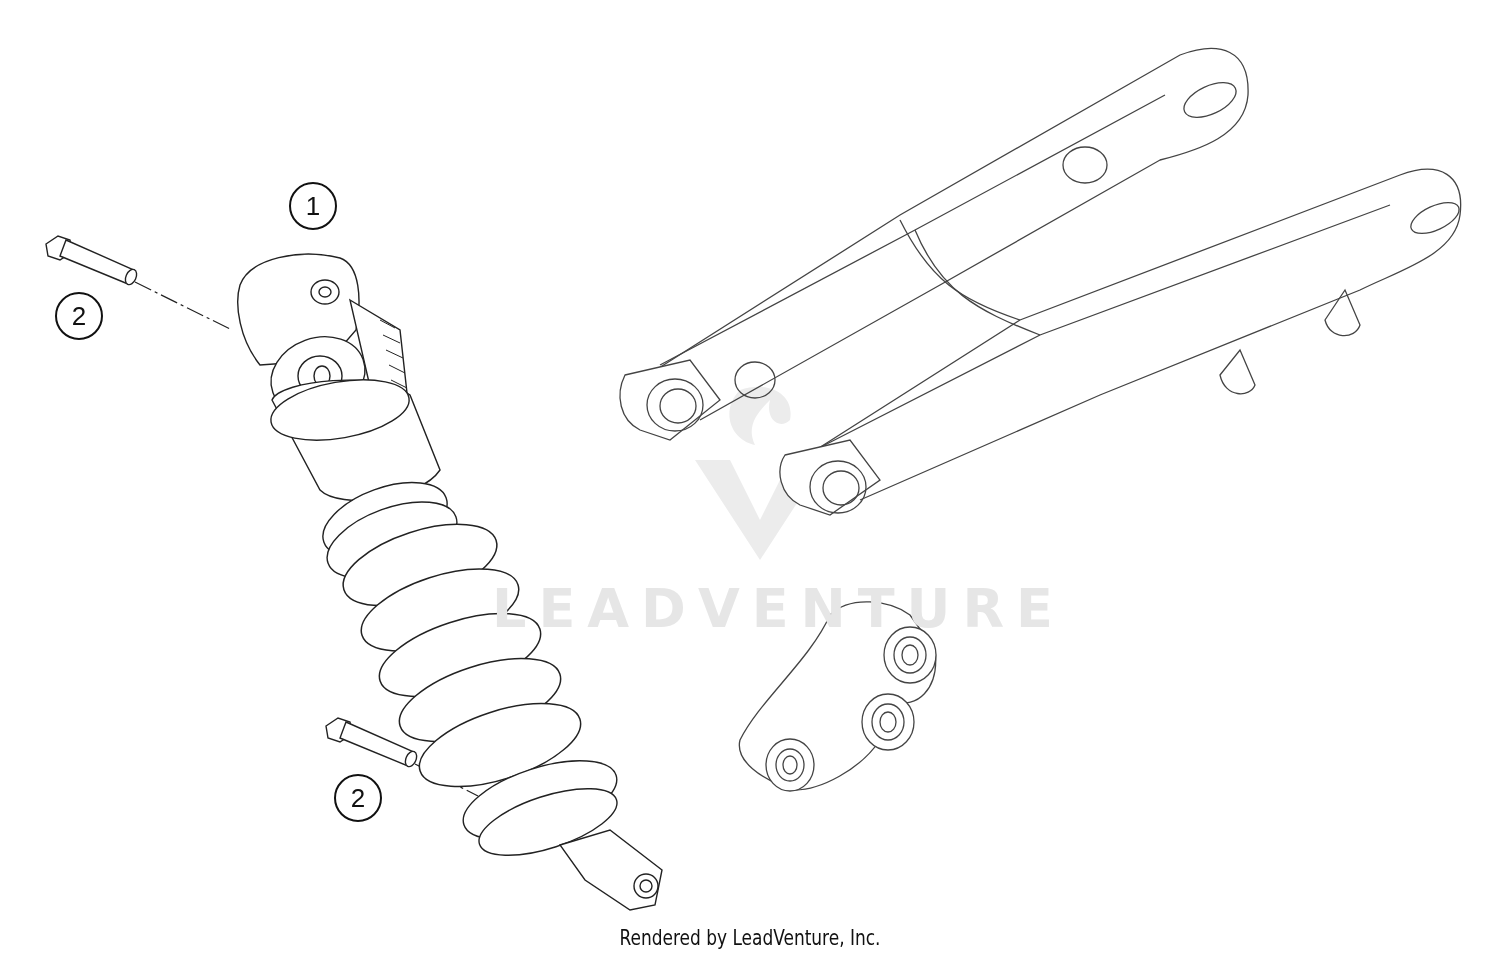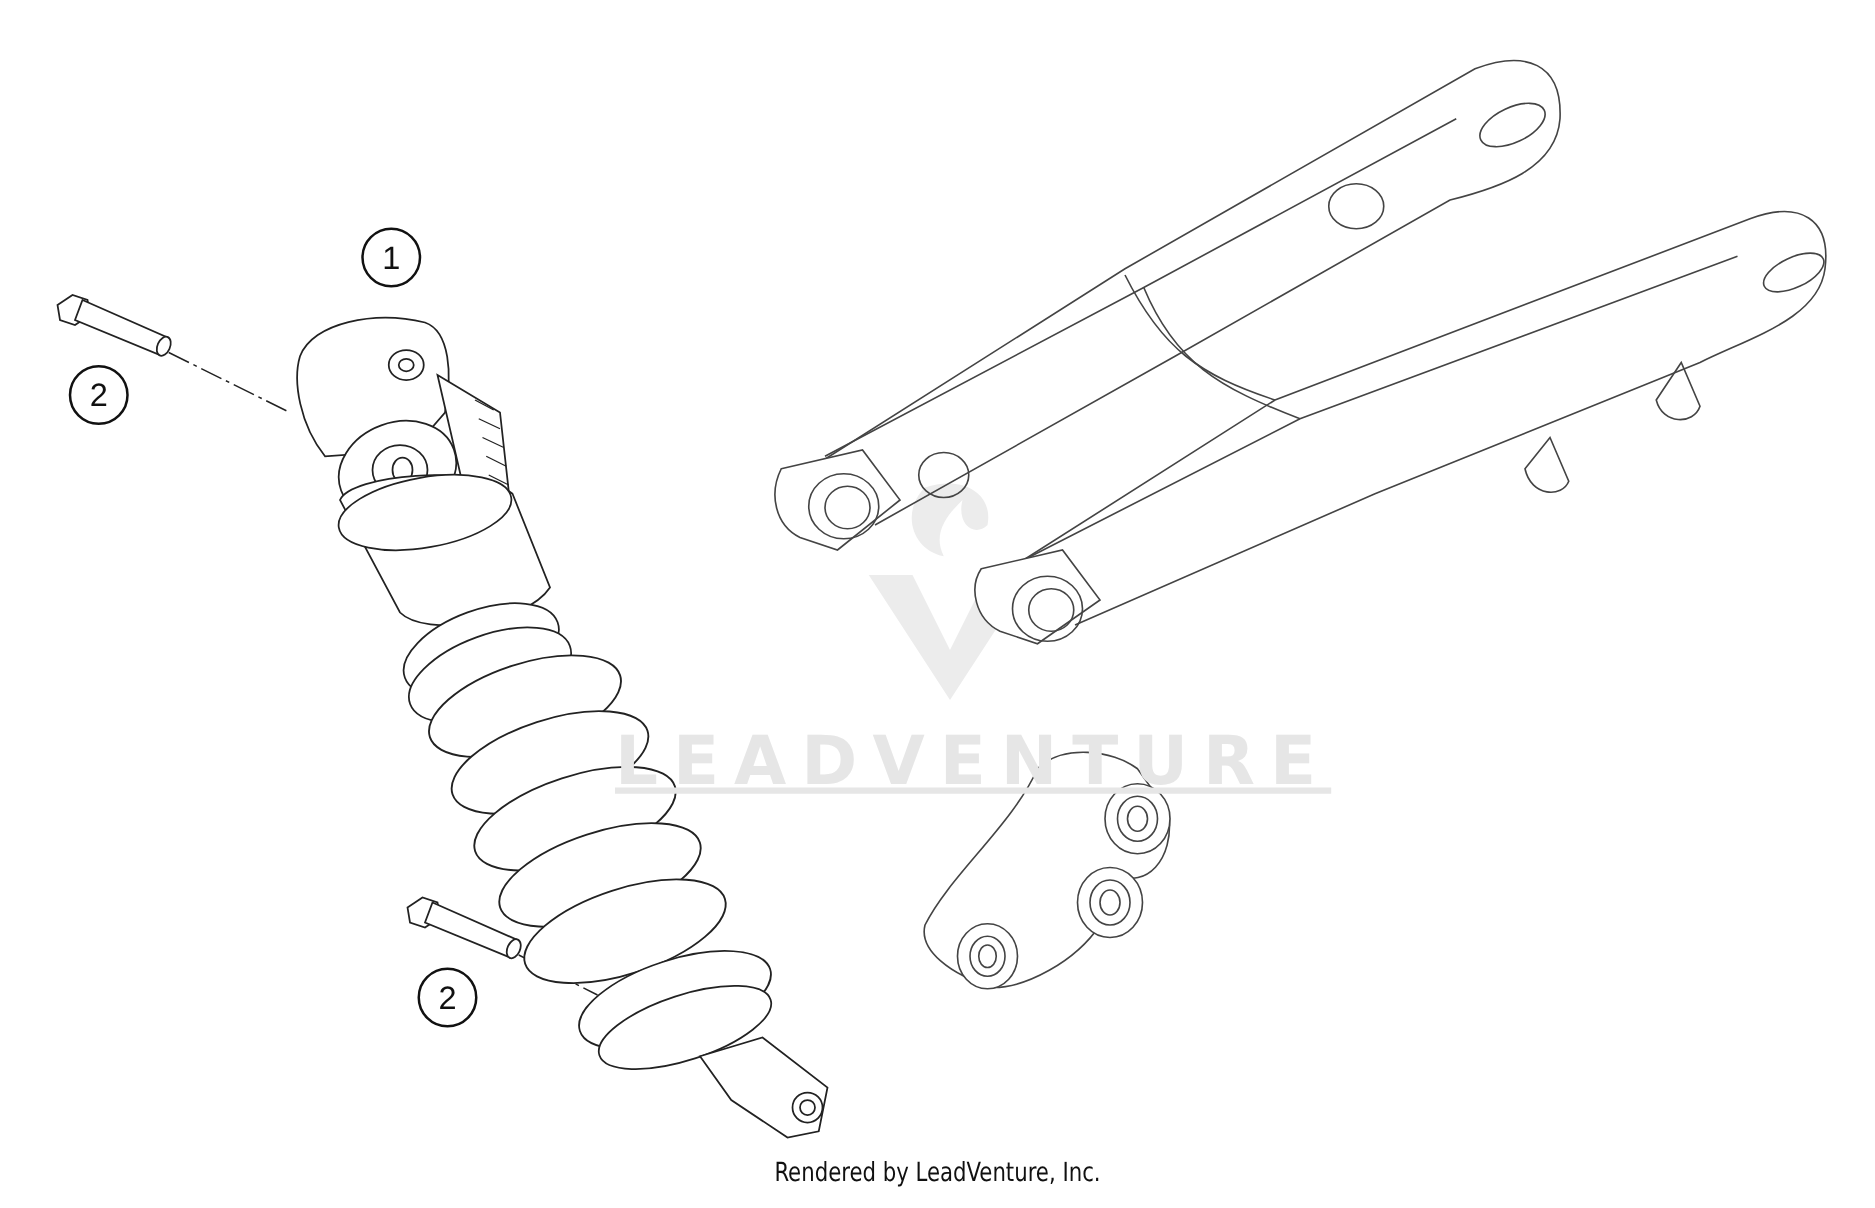--- a/index.html
+++ b/index.html
@@ -2,21 +2,21 @@
 <html><head>
 <meta charset="utf-8">
 <style>
   html, body { margin:0; padding:0; background:#ffffff; }
   body { width:1500px; height:966px; position:relative; overflow:hidden; font-family:"DejaVu Sans", sans-serif; }
   #canvas { position:absolute; left:0; top:0; width:1500px; height:966px; }
   .callout { position:absolute; width:48px; height:48px; border:2px solid #111; border-radius:50%; background:#fff;
              display:flex; align-items:center; justify-content:center; font-size:26px; color:#111; box-sizing:border-box;
              font-family:"Liberation Sans", sans-serif; }
   .watermark { position:absolute; left:492px; top:577px; width:520px; text-align:left; font-size:54px; letter-spacing:12px;
-               color:#e6e6e6; font-weight:bold; font-family:"DejaVu Sans", sans-serif; pointer-events:none;text-decoration:underline; }
+               color:#e6e6e6; font-weight:bold; font-family:"DejaVu Sans", sans-serif; pointer-events:none; }
   .footer { position:absolute; left:0; top:926px; width:1500px; text-align:center; font-size:21px; color:#111;
             font-family:"DejaVu Sans Condensed","DejaVu Sans", sans-serif; transform:scaleX(0.9); }
 </style>
 </head>
 <body>
 
 <svg id="canvas" viewBox="0 0 1500 966" xmlns="http://www.w3.org/2000/svg">
 
   <g fill="#ececec" stroke="none">
     <path d="M695 460 L730 460 L760 520 L790 460 L825 460 L760 560 Z"></path>

